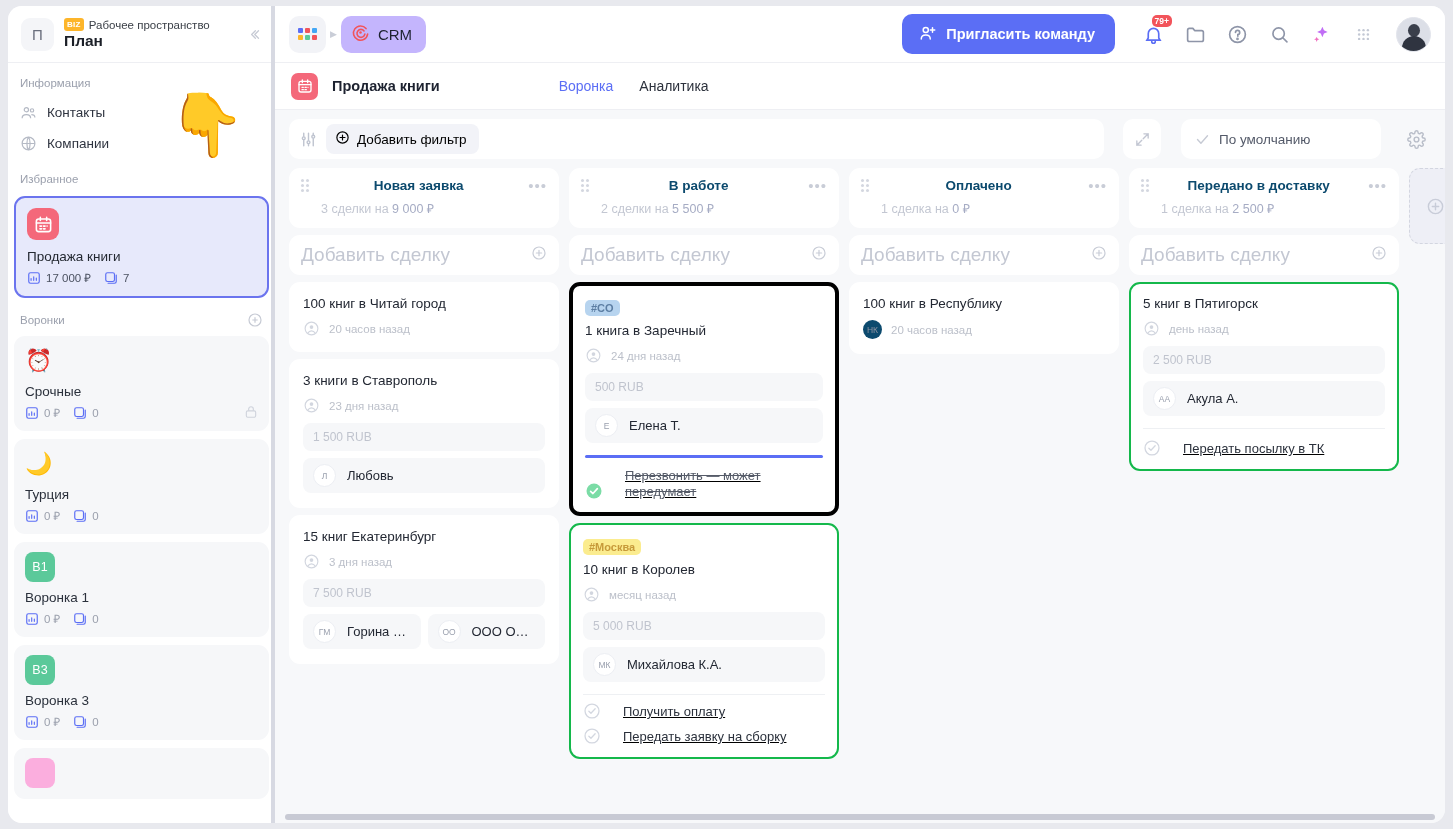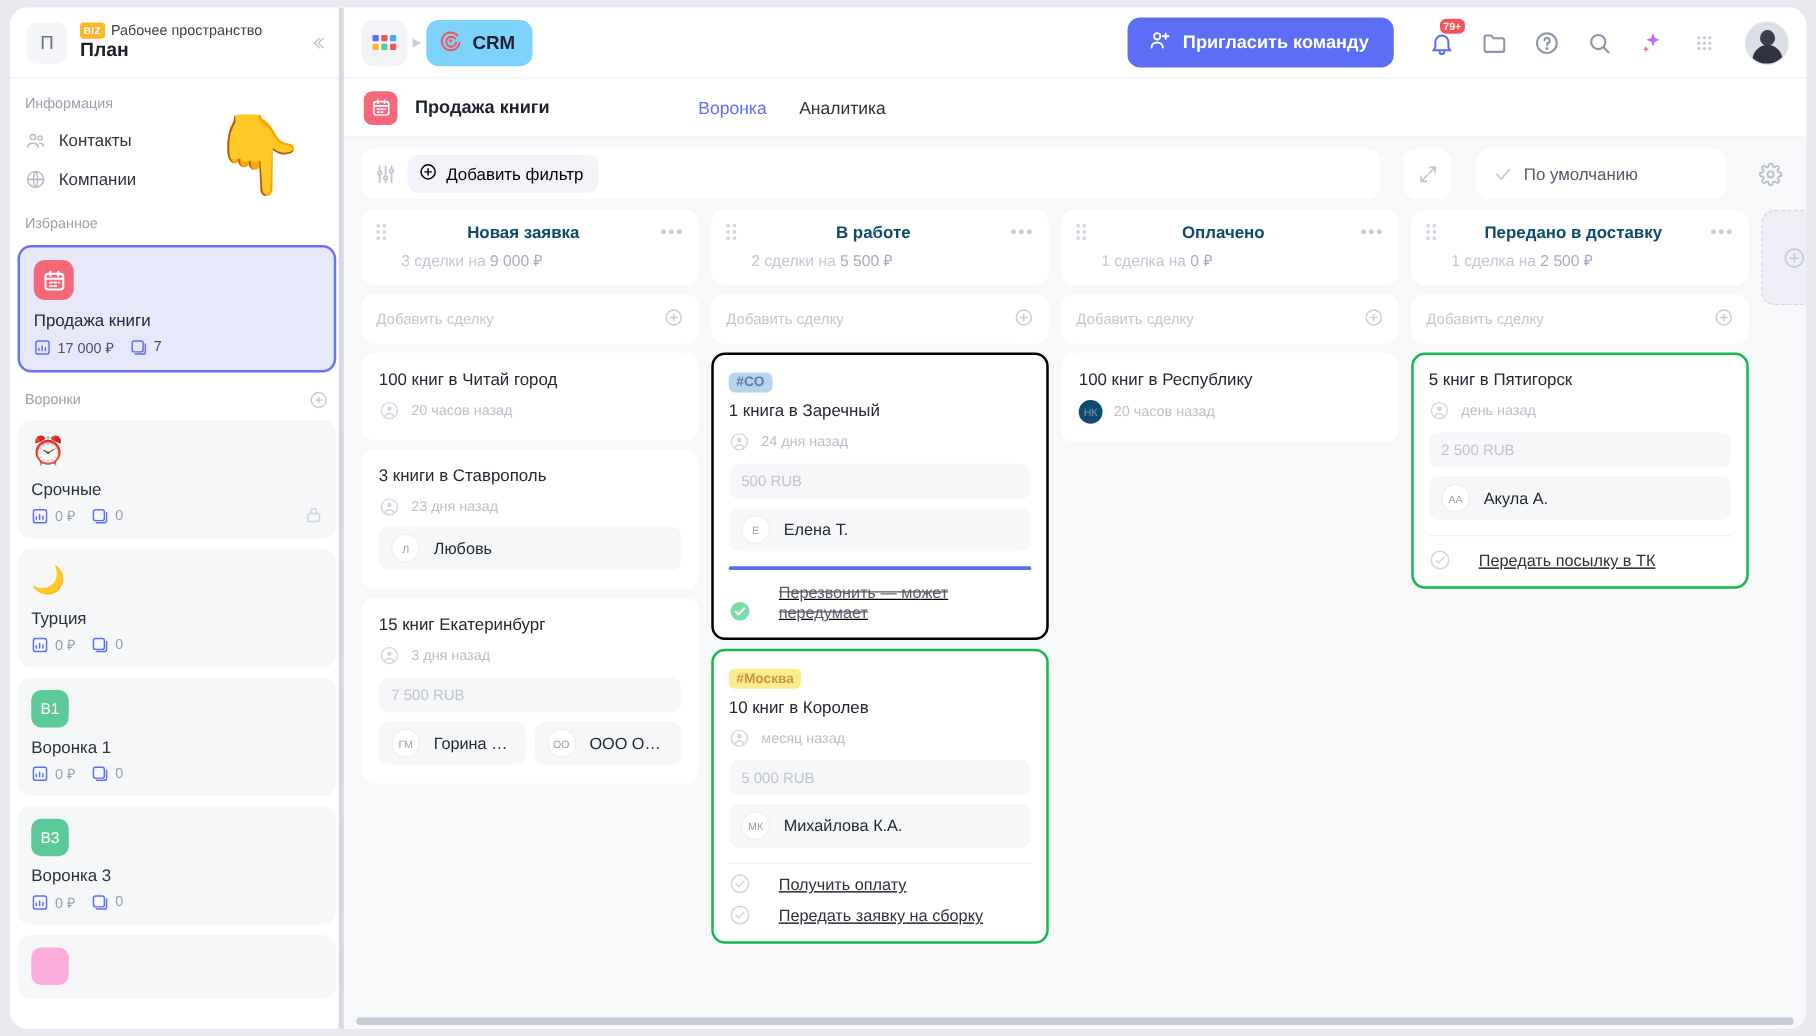--- a/index.html
+++ b/index.html
@@ -116,22 +116,22 @@
   }
   .app-switch {
     width: 37px; height: 37px; border-radius: 10px; background: #f2f3f7;
     display: flex; align-items: center; justify-content: center; cursor: pointer;
   }
   .grid-dots { display: grid; grid-template-columns: repeat(3, 5px); gap: 2px; }
   .grid-dots i { width: 5px; height: 5px; border-radius: 1px; display: block; }
   .bc-sep { color: #c9cdd7; font-size: 9px; margin: 0 4px; }
   .crm-chip {
     display: flex; align-items: center; gap: 8px; height: 37px;
-    padding: 0 14px 0 10px; border-radius: 10px; background: #7dd3fc;
-    font-size: 15px; font-weight: bold; color: #1d2230; cursor: pointer;
+    padding: 0 14px 0 10px; border-radius: 10px; background: #c4b5fd;
+    font-size: 15px; font-weight: normal; color: #1d2230; cursor: pointer;
   }
   .crm-chip svg { width: 19px; height: 19px; }
   .spacer { flex: 1; }
   .invite-btn {
     display: flex; align-items: center; gap: 9px; height: 40px;
     padding: 0 20px 0 17px; border-radius: 10px; background: #5b6ef5;
     color: #fff; font-size: 14.5px; font-weight: bold; cursor: pointer;
     white-space: nowrap;
   }
   .invite-btn svg { width: 18px; height: 18px; }
@@ -221,30 +221,30 @@
   .drag-dots { display: grid; grid-template-columns: repeat(2, 3px); gap: 2px; }
   .drag-dots i { width: 3px; height: 3px; background: #d4d7e0; border-radius: 50%; display: block; }
   .col-name { font-size: 13.5px; font-weight: bold; color: #0c4a6e; flex: 1; text-align: center; }
   .col-menu { color: #c9cdd7; font-size: 15px; letter-spacing: 1px; cursor: pointer; line-height: 10px; }
   .col-sum { font-size: 12.5px; color: #c3c7d2; margin-top: 7px; padding-left: 20px; }
   .col-sum b { color: #a6acc4; font-weight: normal; }
 
   .add-deal {
     background: #fff; border-radius: 11px; margin-top: 7px;
     height: 40px; display: flex; align-items: center; justify-content: space-between;
-    padding: 0 12px; font-size: 12px; color: #c3c7d2; cursor: pointer;
+    padding: 0 12px; font-size: 19px; color: #c3c7d2; cursor: pointer;
   }
   .add-deal svg { width: 16px; height: 16px; color: #c9cdd7; }
 
   .cards { margin-top: 7px; display: flex; flex-direction: column; gap: 7px; }
   .card {
     background: #fff; border-radius: 11px; padding: 13px 13px 14px 13px;
     cursor: pointer; border: 1px solid transparent;
   }
-  .card.red { border: 2px solid #000000; padding: 12px; }
+  .card.red { border: 4px solid #000000; padding: 12px; }
   .card.green { border: 2px solid #14b84b; padding: 12px; }
   .tag {
     display: inline-block; font-size: 11px; font-weight: bold;
     padding: 2px 6px; border-radius: 5px; margin-bottom: 7px;
   }
   .tag.blue { background: #b7d4ef; color: #5c7ea3; }
   .tag.yellow { background: #fbec8f; color: #c79a3a; }
   .card-title { font-size: 13.5px; color: #232833; }
   .card-meta { display: flex; align-items: center; gap: 9px; margin-top: 9px; }
   .meta-ico { width: 17px; height: 17px; color: #d2d6df; flex: 0 0 17px; }
@@ -708,20 +708,21 @@
               <div class="card-meta">
                 <span class="meta-ico">
                   <svg viewBox="0 0 24 24" fill="none" stroke="#d2d6df" stroke-width="1.6">
                     <circle cx="12" cy="12" r="9"></circle>
                       <circle cx="12" cy="10" r="2.6" fill="#d2d6df" stroke="none"></circle>
                     <path d="M7 18.5c1-2.2 3-3.2 5-3.2s4 1 5 3.2"></path>
                   </svg>
                 </span>
                 <span class="meta-text">23 дня назад</span>
               </div>
+              <div class="amount">1 500 RUB</div>
               <div class="contact-row">
                 <span class="avat">Л</span>
                 <span class="contact-name">Любовь</span>
               </div>
             </div>
 
             <div class="card">
               <div class="card-title">15 книг Екатеринбург</div>
               <div class="card-meta">
                 <span class="meta-ico">

